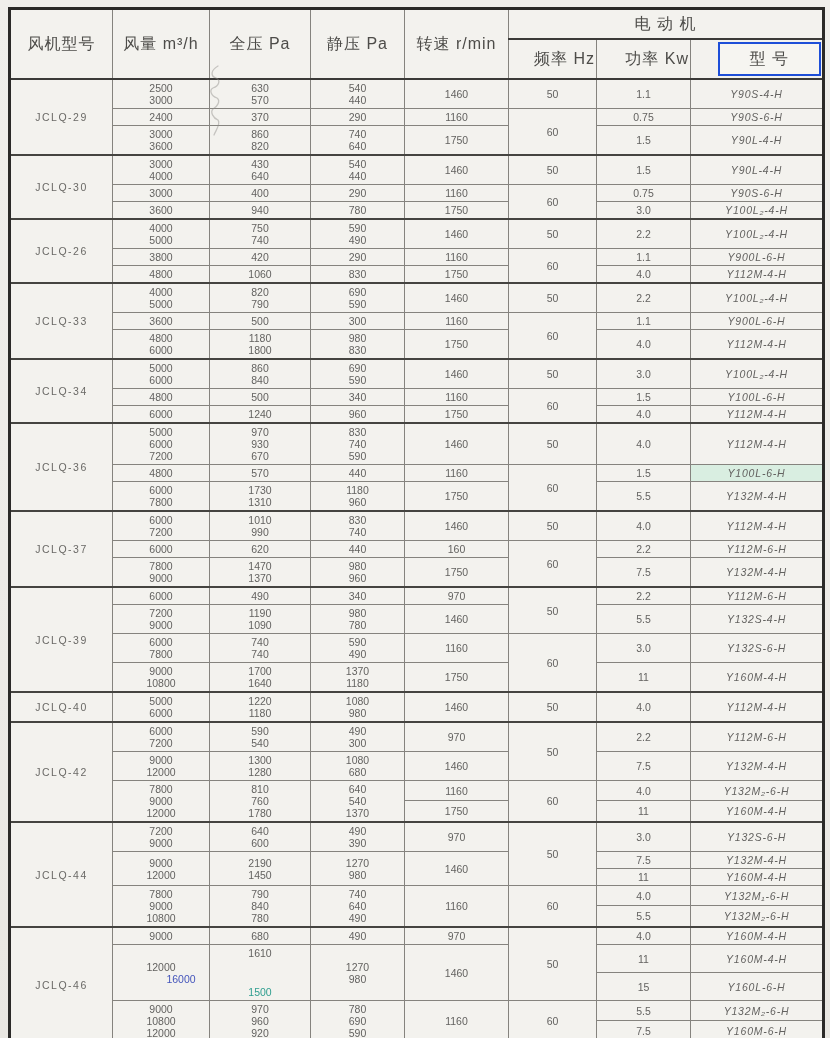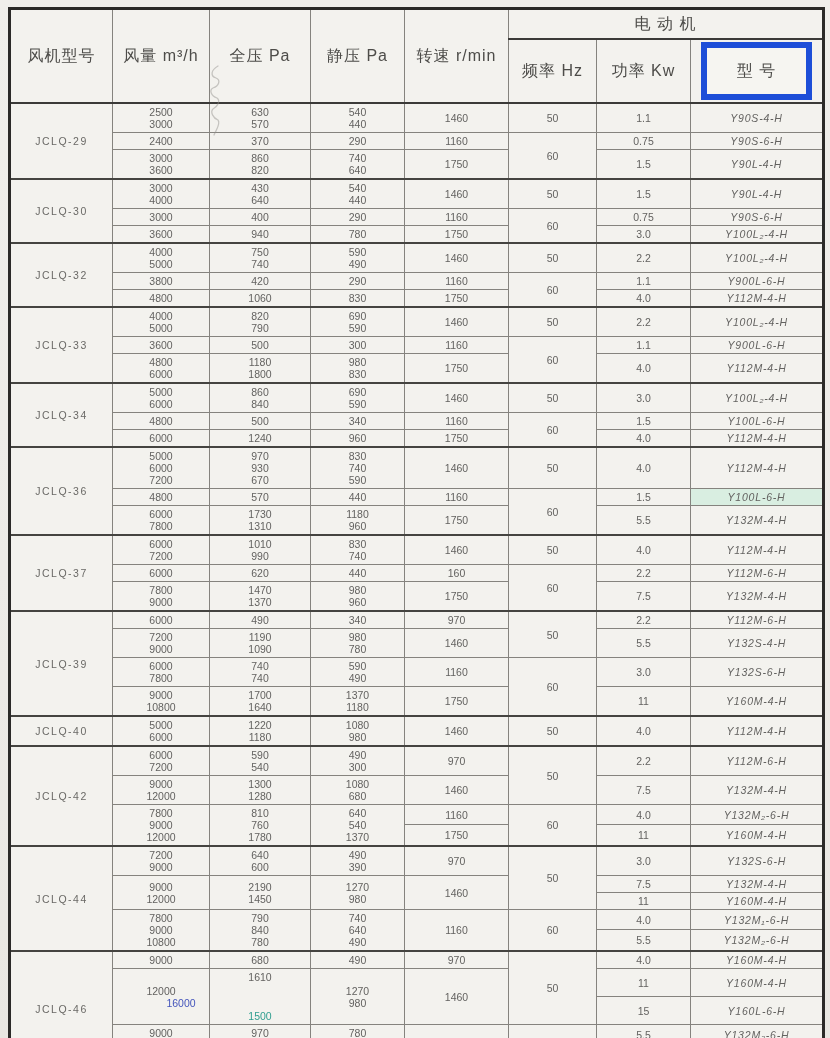--- a/index.html
+++ b/index.html
@@ -34,25 +34,25 @@
     font-weight:normal;
     overflow:hidden;
   }
   thead th{
     color:#4d4c49;
     font-size:16px;
     letter-spacing:1px;
     border-bottom:2px solid #3b3a38;
   }
   thead tr.h1 th{height:24px;}
-  thead tr.h2 th{height:22px;}
+  thead tr.h2 th{height:22px;text-align:right;}
   th .inner-box{
     display:inline-block;
-    border:6px solid #1d4ed8;
-    padding:17px 30px;
+    border:2px solid #1d4ed8;
+    padding:9px 30px;
     background:#f6f5f1;
   }
   tr.sec-start td{border-top:2px solid #454440;}
   td.model-cell{letter-spacing:1.5px;color:#6a6966;}
   td.motor{letter-spacing:0.8px;white-space:nowrap;font-style:italic;}
   td.motor.hl{background:#d9eee1;}
   td.num div{white-space:nowrap;}
   
   .handwriting{
     position:absolute;
@@ -186,21 +186,21 @@
             <div>940</div>
           </td>
           <td class="num" rowspan="1">
             <div>780</div>
           </td>
           <td class="num" rowspan="1">1750</td>
           <td class="num">3.0</td>
           <td class="motor">Y100L₂-4-H</td>
         </tr>
         <tr class="sec-start">
-          <td class="model-cell" rowspan="3">JCLQ-32</td>
+          <td class="model-cell" rowspan="3">JCLQ-26</td>
           <td class="num" rowspan="1">
             <div>4000</div>
             <div>5000</div>
           </td>
           <td class="num" rowspan="1">
             <div>750</div>
             <div>740</div>
           </td>
           <td class="num" rowspan="1">
             <div>590</div>

